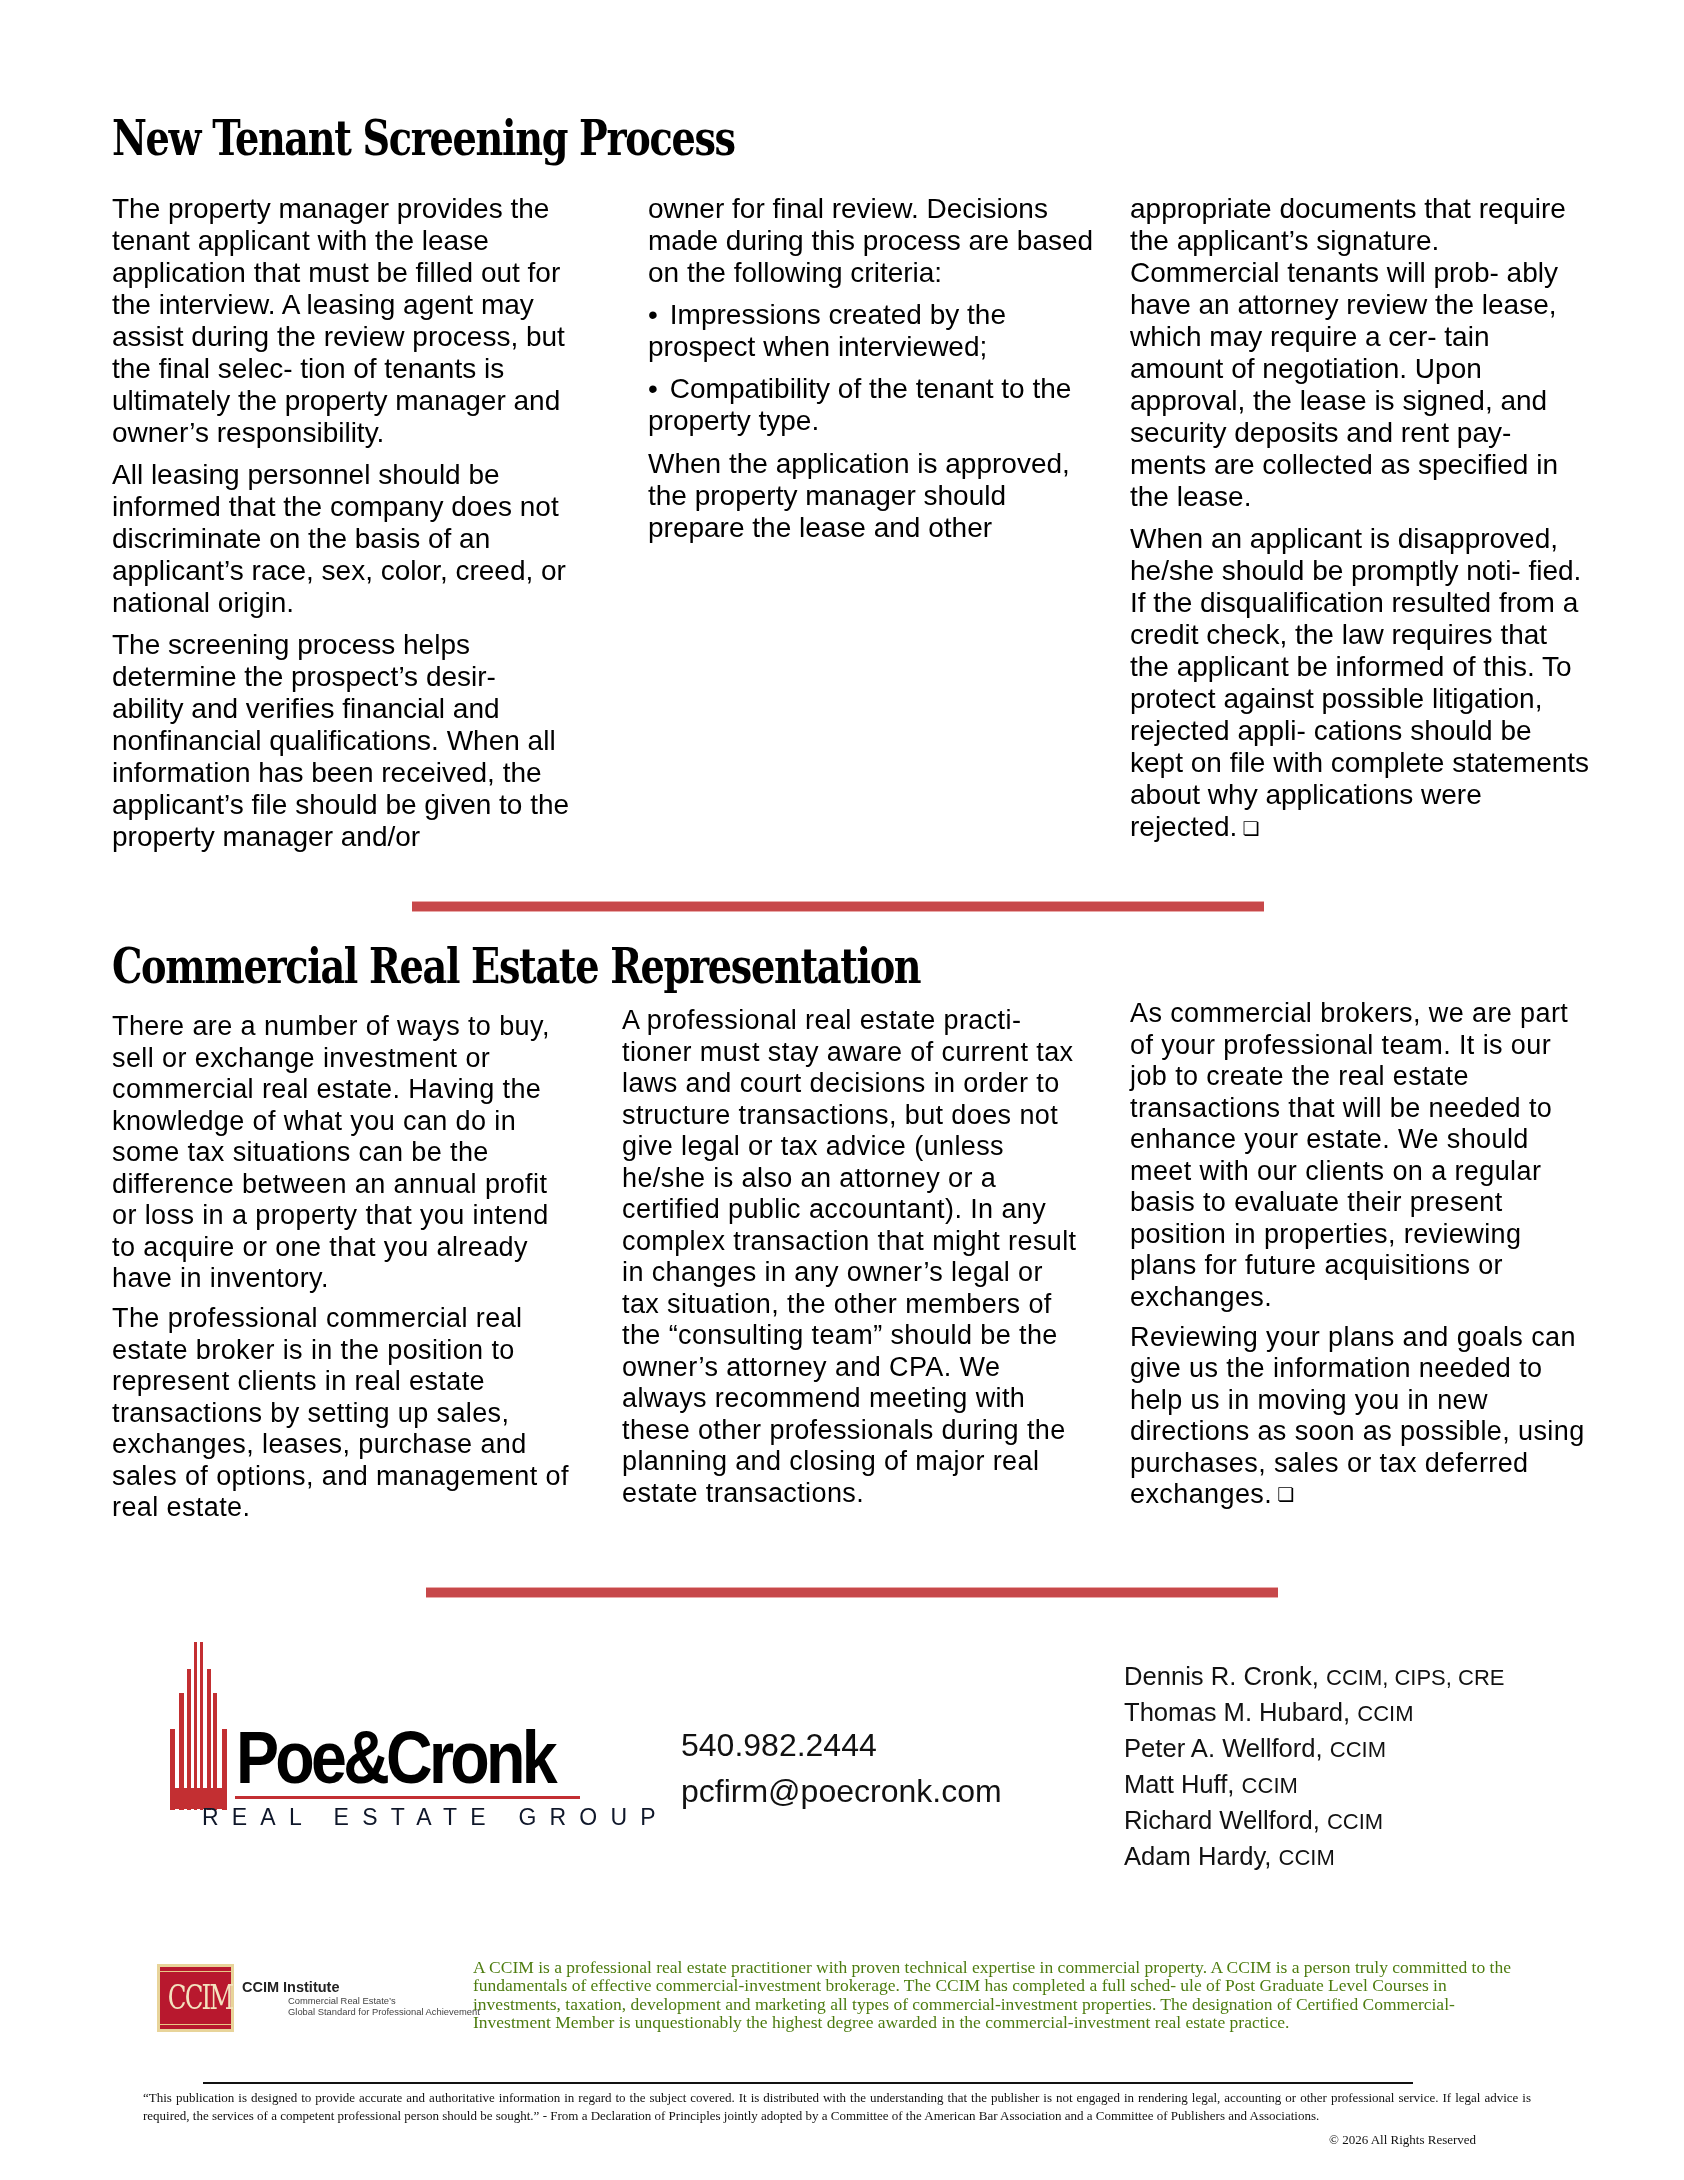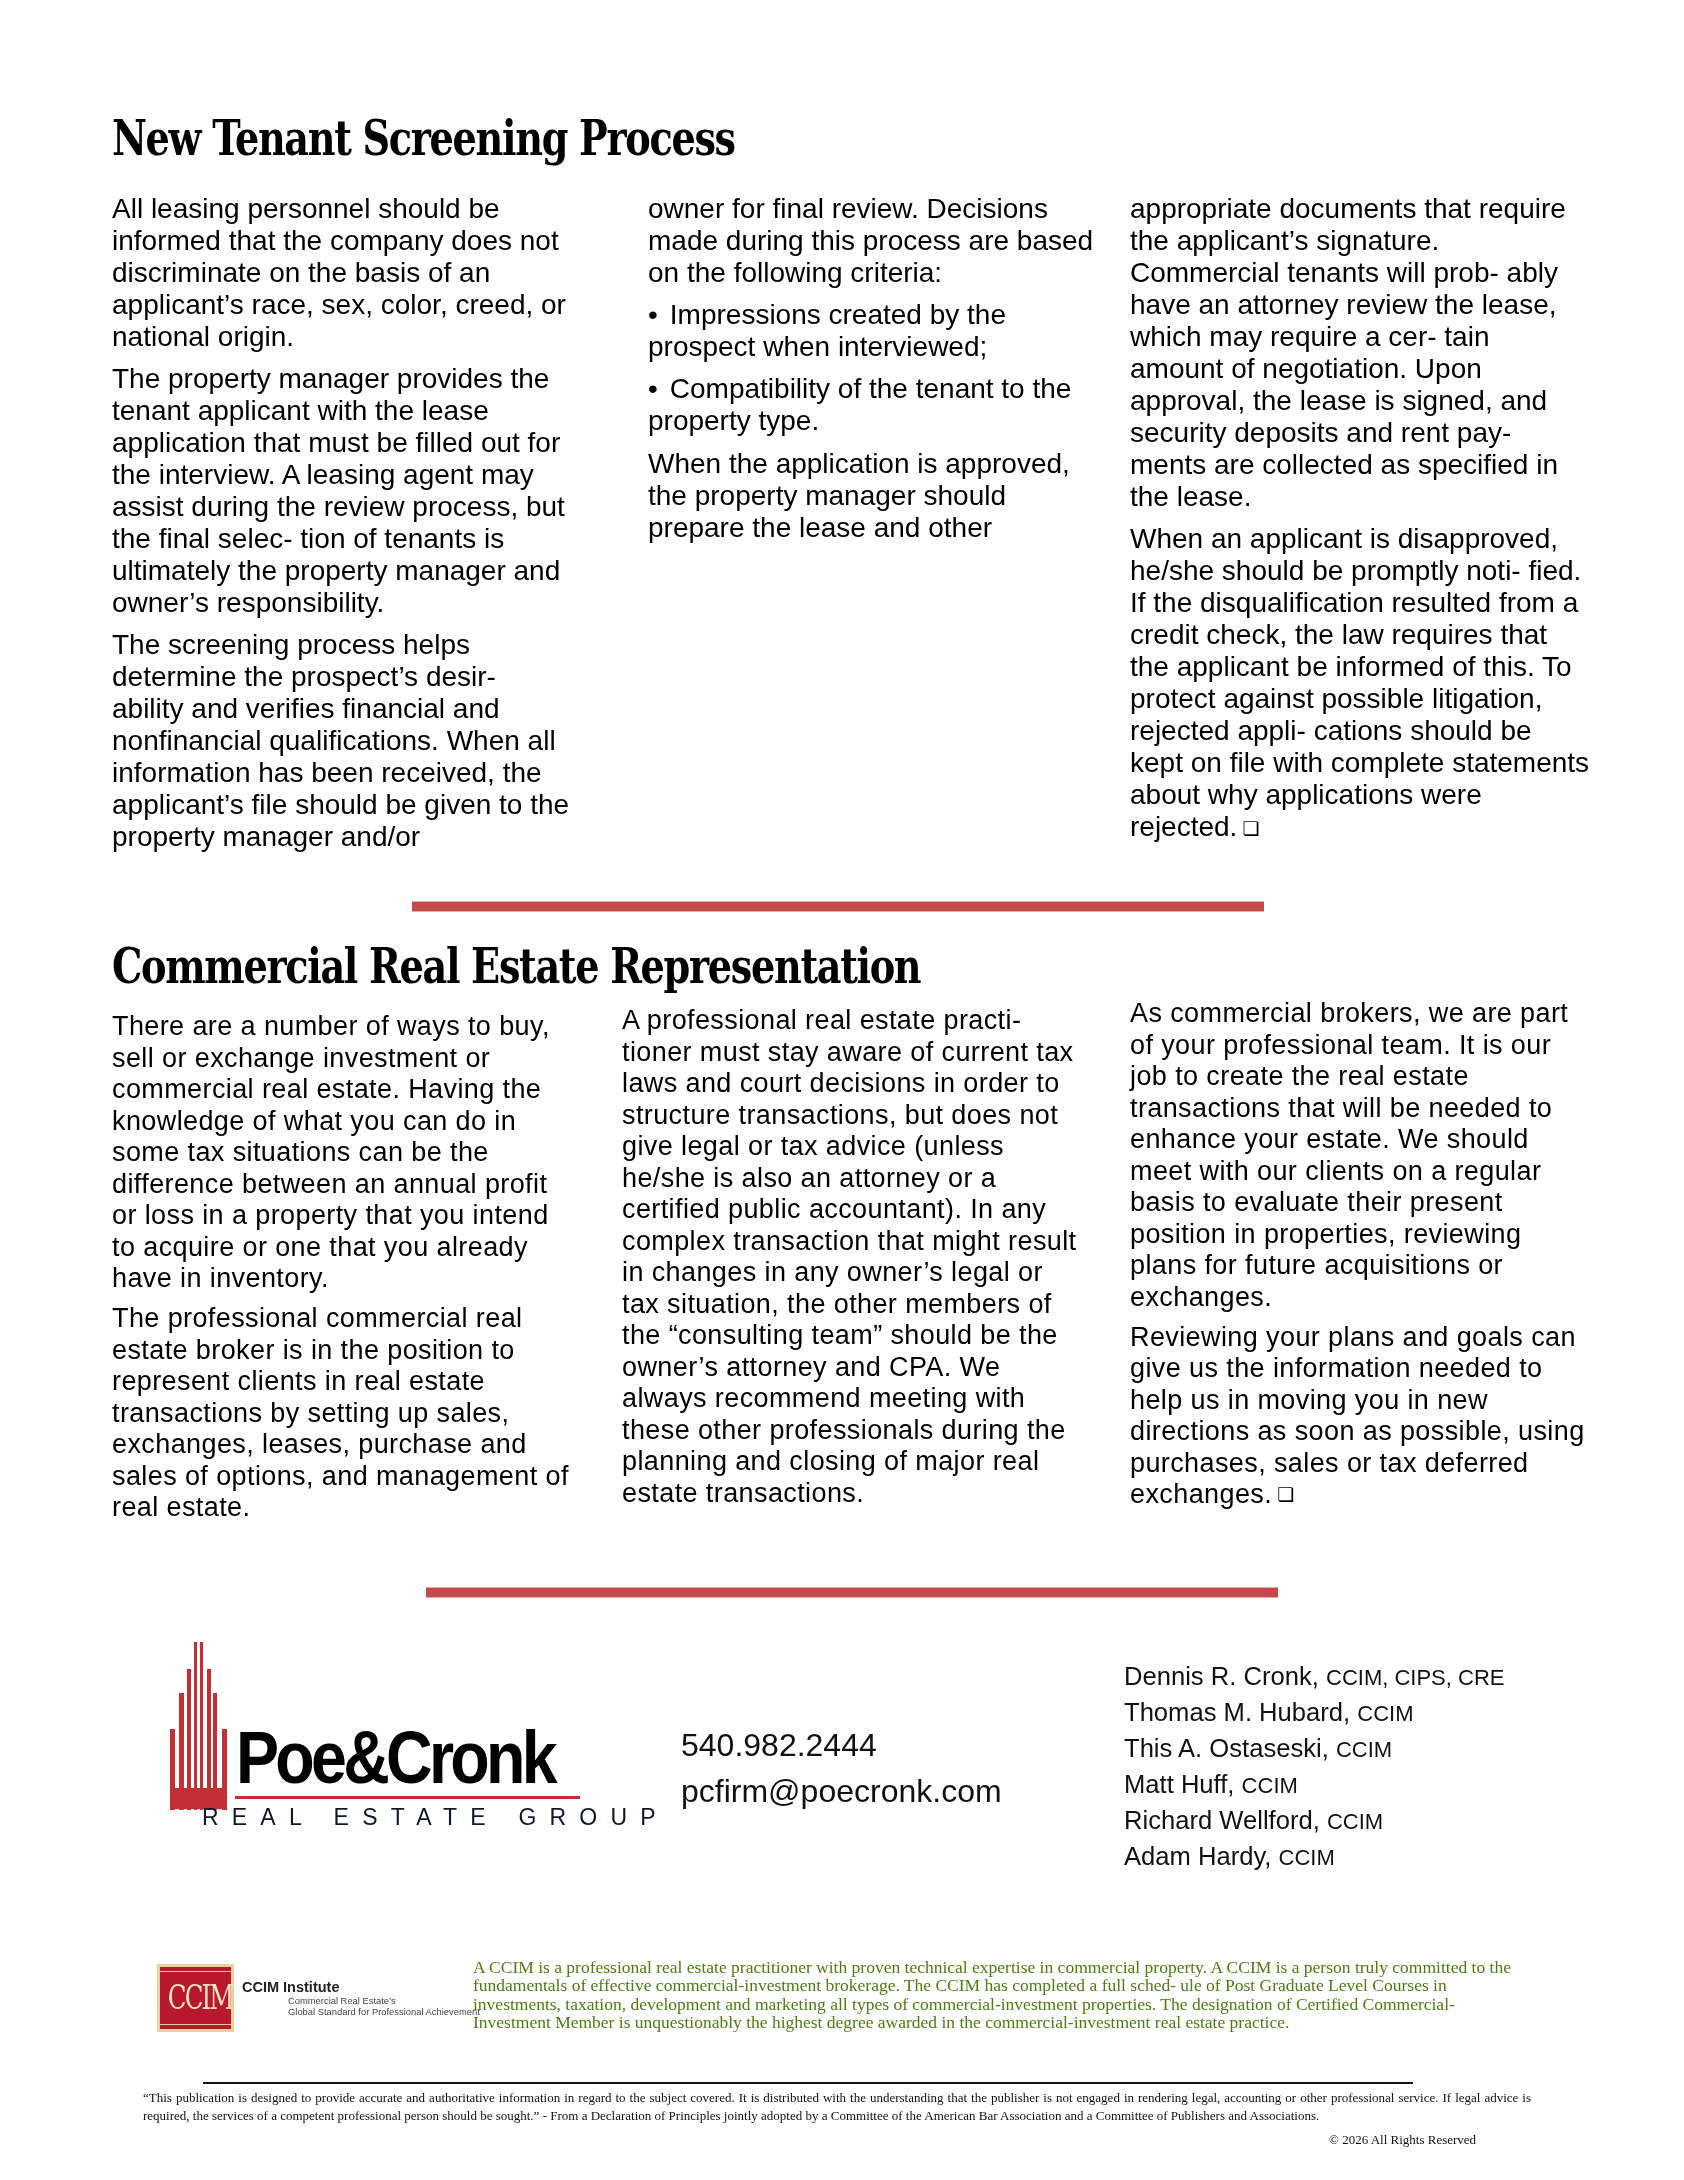--- a/index.html
+++ b/index.html
@@ -51,22 +51,22 @@
   .thin-rule { position: absolute; left: 203px; top: 2082px; width: 1210px; height: 1.7px; background: #111; }
   .disclaimer { position: absolute; left: 143px; top: 2089px; width: 1388px; font-family: "Liberation Serif", serif; font-size: 13px; line-height: 18.3px; color: #111; text-align: justify; }
   .copyright { position: absolute; left: 1329px; top: 2132px; font-family: "Liberation Serif", serif; font-size: 13px; color: #111; }
 </style>
 </head>
 <body>
 
 <h1 class="headline" style="top:109px;">New Tenant Screening Process</h1>
 
 <div class="col" style="left:112px; top:193px;">
+  <p>The property manager provides the tenant applicant with the lease application that must be filled out for the interview. A leasing agent may assist during the review process, but the final selec- tion of tenants is ultimately the property manager and owner’s responsibility.</p>
   <p>All leasing personnel should be informed that the company does not discriminate on the basis of an applicant’s race, sex, color, creed, or national origin.</p>
-  <p>The property manager provides the tenant applicant with the lease application that must be filled out for the interview. A leasing agent may assist during the review process, but the final selec- tion of tenants is ultimately the property manager and owner’s responsibility.</p>
   <p>The screening process helps determine the prospect’s desir- ability and verifies financial and nonfinancial qualifications. When all information has been received, the applicant’s file should be given to the property manager and/or</p>
 </div>
 
 <div class="col" style="left:620px; top:193px; width:447px;margin-left:28px;">
   <p>owner for final review. Decisions made during this process are based on the following criteria:</p>
   <p class="bullet">Impressions created by the prospect when interviewed;</p>
   <p class="bullet">Compatibility of the tenant to the property type.</p>
   <p>When the application is approved, the property manager should prepare the lease and other</p>
 </div>
 
@@ -113,21 +113,21 @@
 </div>
 
 <div class="contact">
   <div>540.982.2444</div>
   <div>pcfirm@poecronk.com</div>
 </div>
 
 <div class="roster">
   <div><span>Dennis R. Cronk,</span> <span class="cred">CCIM, CIPS, CRE</span></div>
   <div><span>Thomas M. Hubard,</span> <span class="cred">CCIM</span></div>
-  <div><span>This A. Ostaseski,</span> <span class="cred">CCIM</span></div>
+  <div><span>Peter A. Wellford,</span> <span class="cred">CCIM</span></div>
   <div><span>Matt Huff,</span> <span class="cred">CCIM</span></div>
   <div><span>Richard Wellford,</span> <span class="cred">CCIM</span></div>
   <div><span>Adam Hardy,</span> <span class="cred">CCIM</span></div>
 </div>
 
 <div class="ccim-badge">
   <div class="inner"></div>
   <div class="stripe" style="top:6.8px;"></div>
   <div class="stripe" style="bottom:6.8px;"></div>
   <div class="word">CCIM</div>

